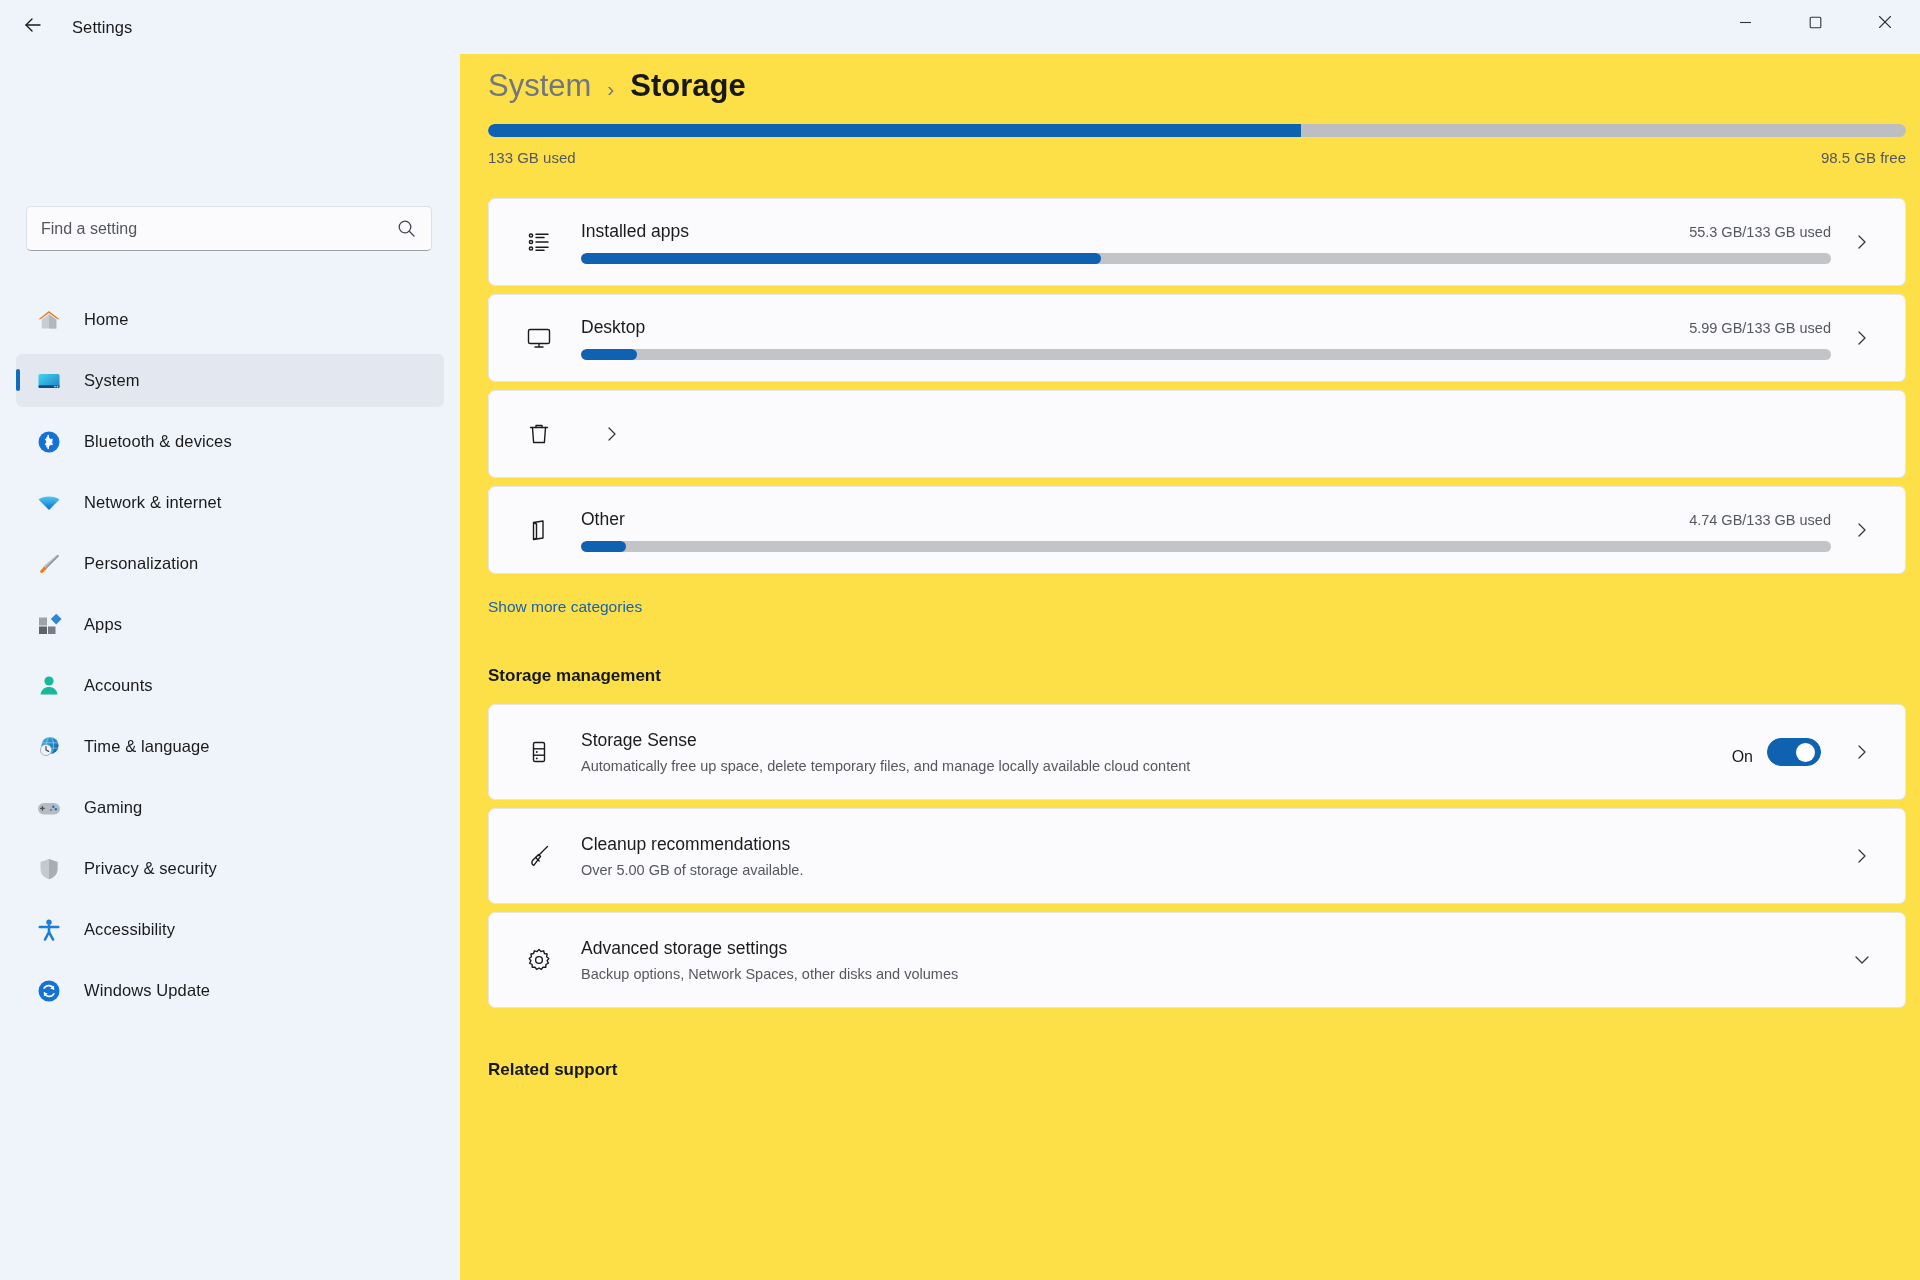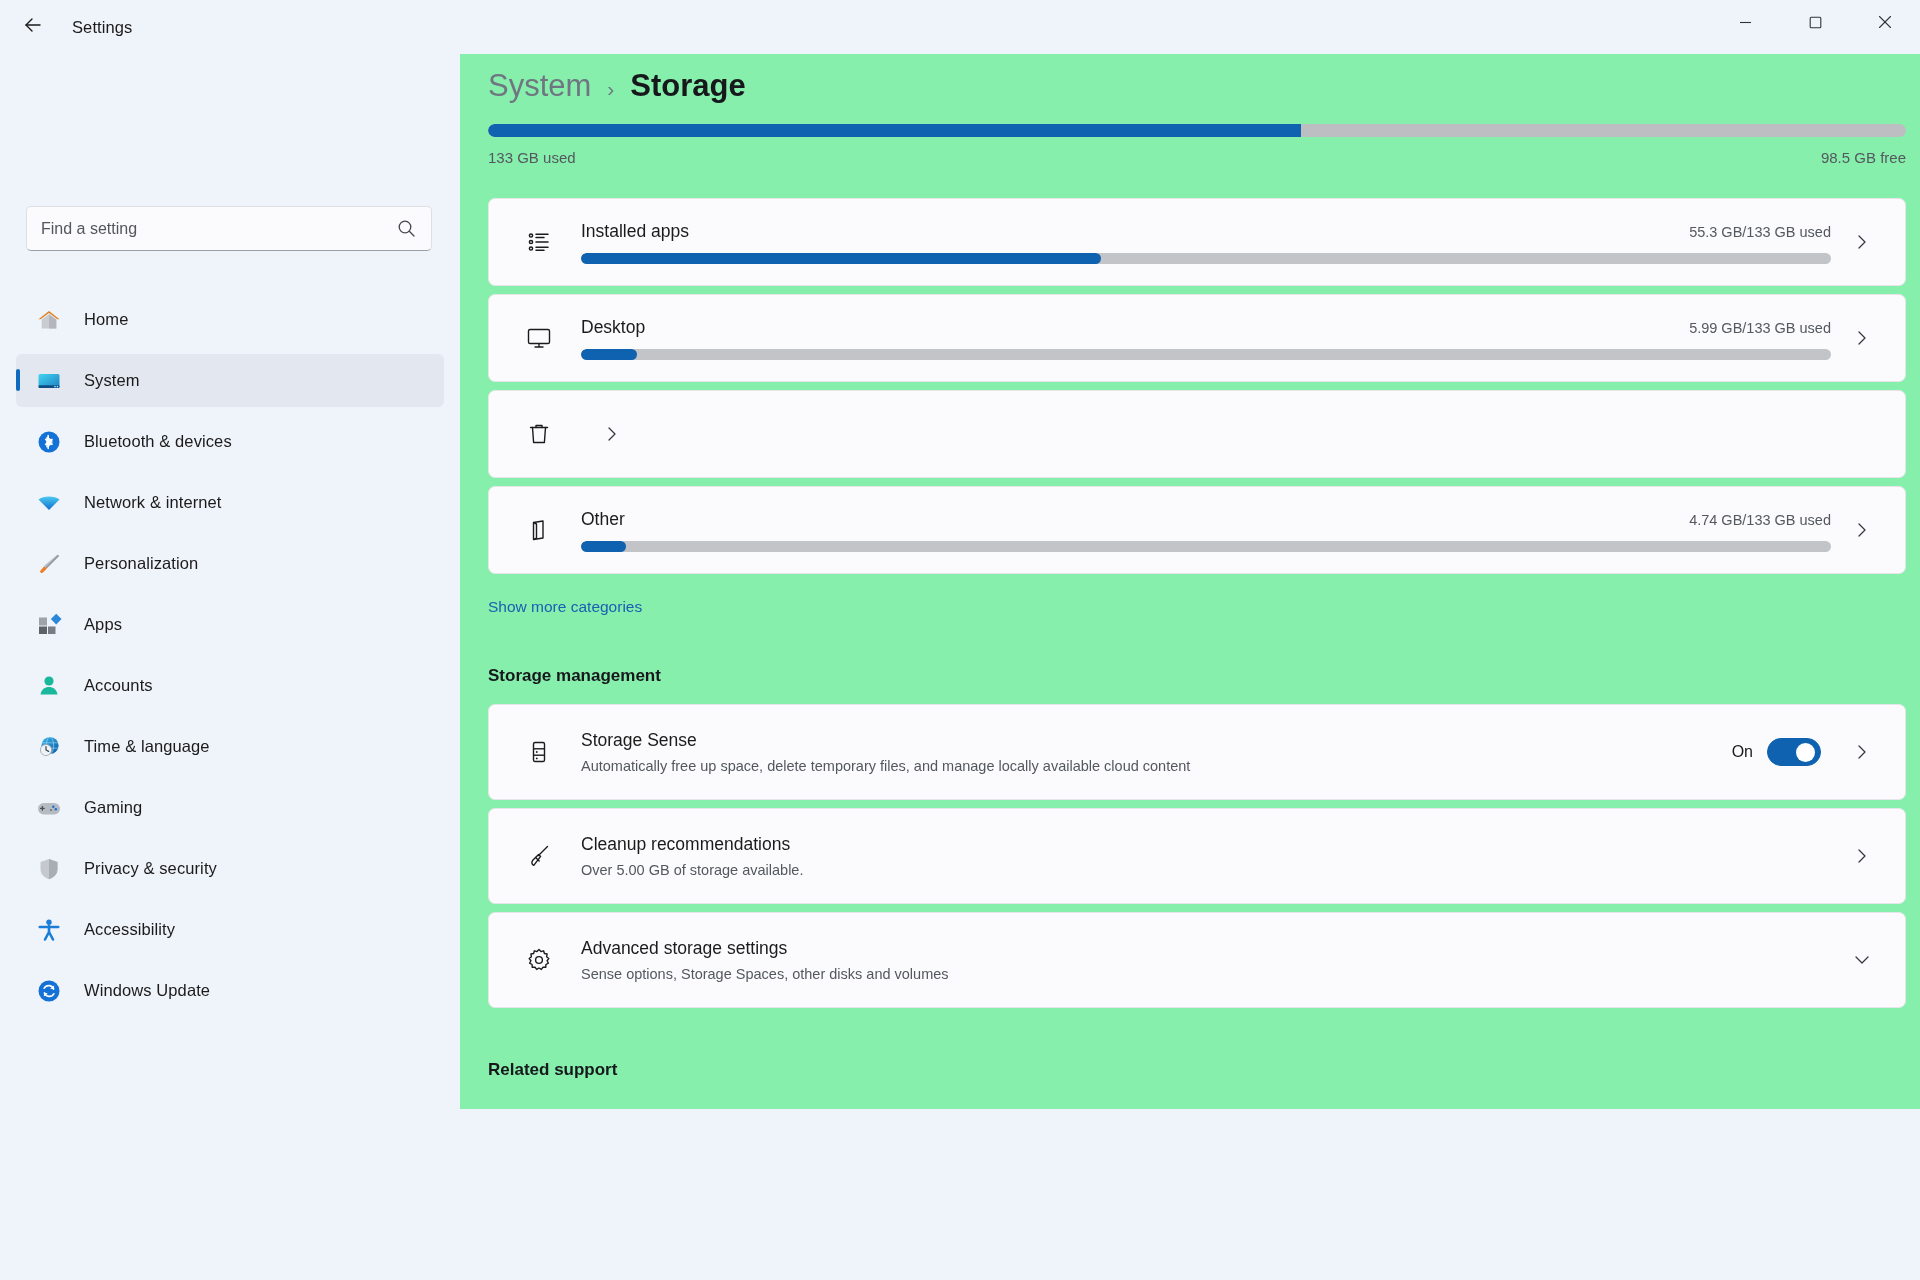--- a/index.html
+++ b/index.html
@@ -3,21 +3,21 @@
 <meta charset="utf-8">
 <style>
   * { box-sizing: border-box; margin: 0; padding: 0; }
   html, body {
     width: 1920px; height: 1280px;
     overflow: hidden;
     font-family: "Liberation Sans", sans-serif;
     background: #eff3fa;
     color: #1b1b1b;
   }
-  .window { position: relative; width: 1920px; height: 1109px; background: #86efac; text-decoration: underline; }
+  .window { position: relative; width: 1920px; height: 1280px; background: #fde047; text-decoration: underline; }
 
   
   .titlebar {
     position: absolute; top: 0; left: 0; width: 1920px; height: 54px;
     background: #eff3fa;
     display: flex; align-items: center;
   }
   .back-btn {
     width: 46px; height: 38px; margin-left: 10px;
     display: flex; align-items: center; justify-content: center;
@@ -122,21 +122,21 @@
     color: #1a5fb4; cursor: pointer;
   }
 
   .section-head { margin-top: 50px; font-size: 17px; font-weight: bold; color: #16181c; }
   .mgmt { margin-top: 18px; }
   .mgmt-card { height: 96px; padding: 0 26px 0 30px; }
   .mgmt-icon { width: 40px; height: 40px; flex: 0 0 40px; display: flex; align-items: center; justify-content: center; margin-right: 22px; }
   .mgmt-body { flex: 1; }
   .mgmt-title { font-size: 17.5px; color: #1b1b1b; }
   .mgmt-sub { font-size: 14.5px; color: #54585e; margin-top: 7px; }
-  .toggle-wrap { display: flex; align-items: center; margin-right: 10px; }
+  .toggle-wrap { display: flex; align-items: flex-end; margin-right: 10px; }
   .toggle-label { font-size: 16px; color: #1b1b1b; margin-right: 14px; }
   .toggle {
     width: 54px; height: 28px; border-radius: 14px; background: #0f62b0;
     position: relative; cursor: pointer; border: 1px solid #0f62b0;
   }
   .toggle .knob {
     position: absolute; top: 4px; right: 5px;
     width: 19px; height: 19px; border-radius: 50%; background: #fff;
   }
   .related { margin-top: 52px; font-size: 17px; font-weight: bold; color: #16181c; }
@@ -518,21 +518,21 @@
 
       <div class="card mgmt-card">
         <span class="mgmt-icon">
           <svg width="28" height="28" viewBox="0 0 28 28" fill="none" stroke="#1b1b1b" stroke-width="1.4" stroke-linejoin="round">
             <circle cx="14" cy="14" r="3.4"></circle>
             <path d="M14 3.6 L16 5.6 L18.6 4.8 L19.4 7.5 L22.1 8 L21.6 10.8 L23.8 12.5 L22.1 14.7 L23.4 17.2 L20.9 18.5 L20.8 21.3 L18 21.2 L16.3 23.4 L14 22 L11.7 23.4 L10 21.2 L7.2 21.3 L7.1 18.5 L4.6 17.2 L5.9 14.7 L4.2 12.5 L6.4 10.8 L5.9 8 L8.6 7.5 L9.4 4.8 L12 5.6 Z"></path>
           </svg>
         </span>
         <div class="mgmt-body">
           <div class="mgmt-title">Advanced storage settings</div>
-          <div class="mgmt-sub">Sense options, Storage Spaces, other disks and volumes</div>
+          <div class="mgmt-sub">Backup options, Network Spaces, other disks and volumes</div>
         </div>
         <span class="chev">
           <svg width="18" height="18" viewBox="0 0 18 18" fill="none" stroke="#35393e" stroke-width="1.3" stroke-linecap="round" stroke-linejoin="round">
               <path d="M3 6 L9 12 L15 6"></path>
             </svg>
         </span>
       </div>
 
     </div>
 

